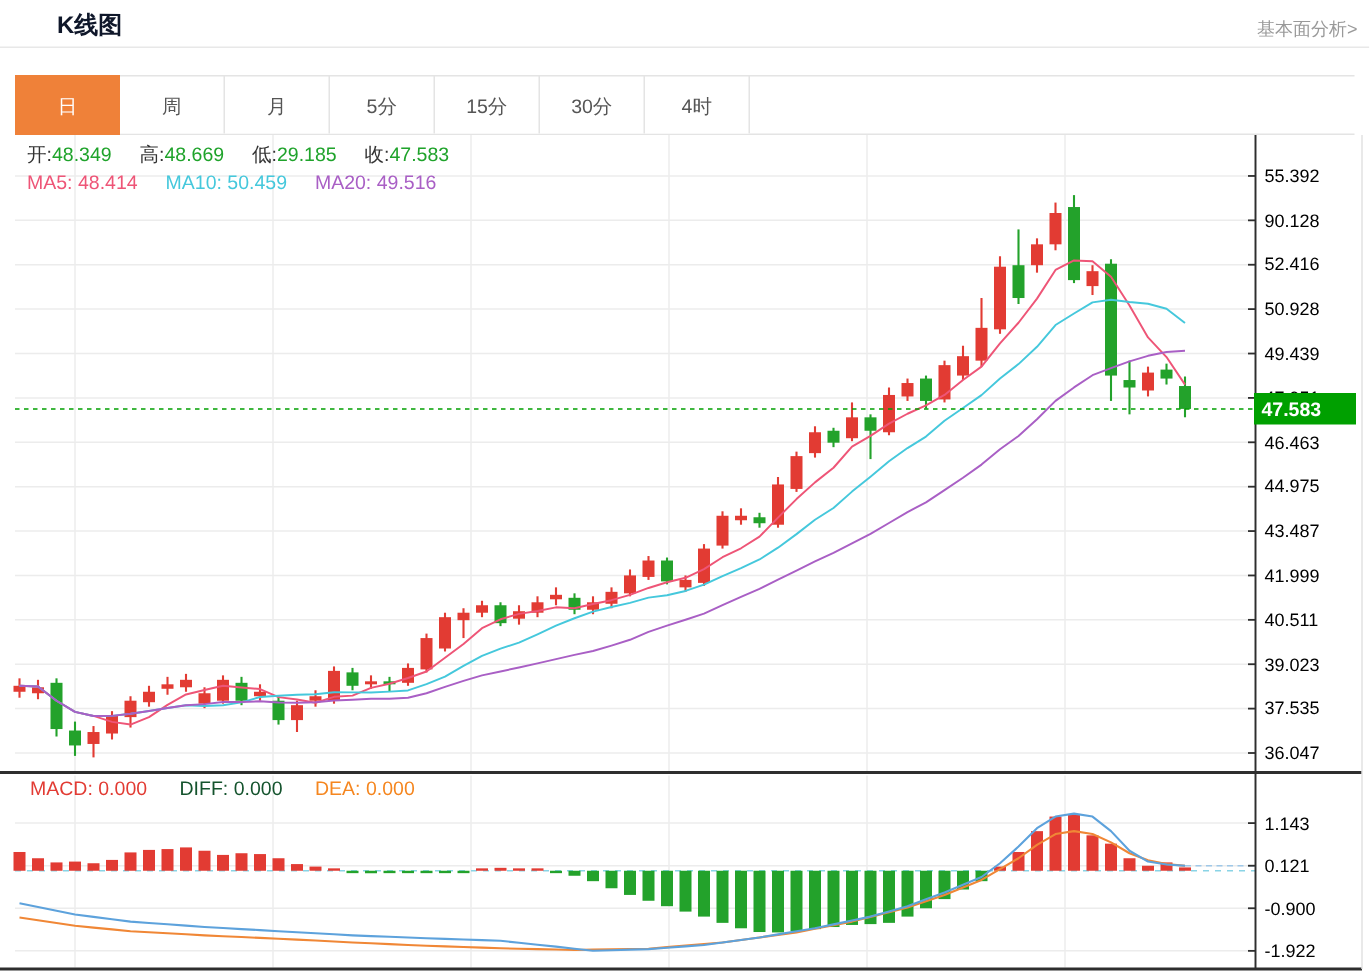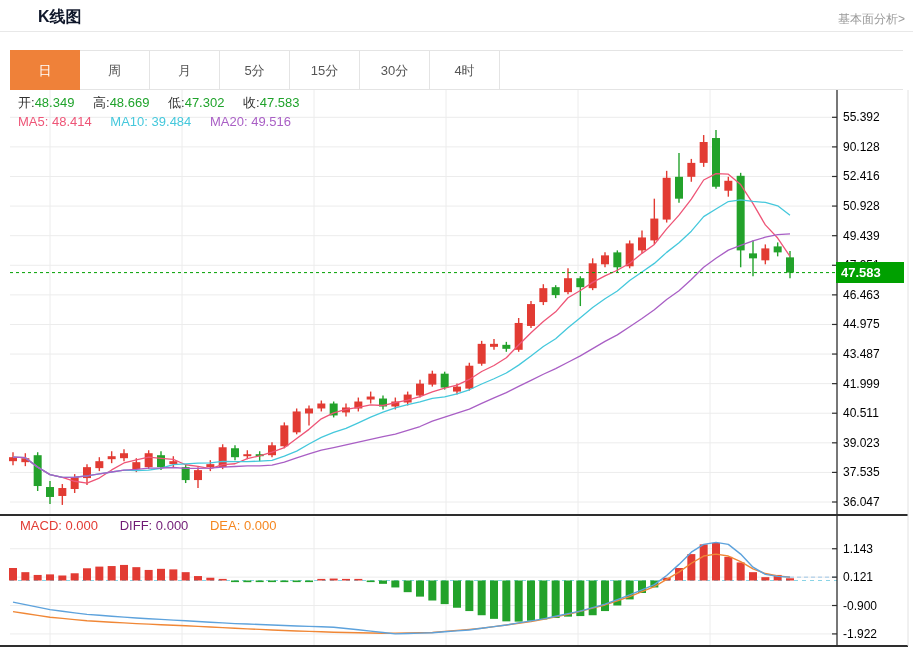--- a/index.html
+++ b/index.html
@@ -296,33 +296,33 @@
         <line x1="832" y1="548.73603" x2="837" y2="548.73603" stroke="#2e2e2e" stroke-width="1.2"></line>
         <line x1="832" y1="577.13741" x2="837" y2="577.13741" stroke="#2e2e2e" stroke-width="1.2"></line>
         <line x1="832" y1="605.511" x2="837" y2="605.511" stroke="#2e2e2e" stroke-width="1.2"></line>
         <line x1="832" y1="633.91238" x2="837" y2="633.91238" stroke="#2e2e2e" stroke-width="1.2"></line>
       </svg>
 
     <div class="kline-legend">
       <div class="kl-row">
         <span class="grp"><span class="lab">开:</span><span class="val-g" style="color: rgb(31, 163, 43);">48.349</span></span>
         <span class="grp"><span class="lab">高:</span><span class="val-g" style="color: rgb(31, 163, 43);">48.669</span></span>
-        <span class="grp"><span class="lab">低:</span><span class="val-g" style="color: rgb(31, 163, 43);">47.302</span></span>
+        <span class="grp"><span class="lab">低:</span><span class="val-g" style="color: rgb(31, 163, 43);">29.185</span></span>
         <span class="grp"><span class="lab">收:</span><span class="val-g" style="color: rgb(31, 163, 43);">47.583</span></span>
       </div>
       <div class="kl-row">
         <span class="grp c-ma5" style="color: rgb(238, 85, 119);"><span>MA5:</span> <span>48.414</span></span>
-        <span class="grp c-ma10" style="color: rgb(69, 200, 220);"><span>MA10:</span> <span>39.484</span></span>
+        <span class="grp c-ma10" style="color: rgb(69, 200, 220);"><span>MA10:</span> <span>50.459</span></span>
         <span class="grp c-ma20" style="color: rgb(169, 95, 197); text-align: right;"><span>MA20:</span> <span>49.516</span></span>
       </div>
     </div>
 
     <div class="macd-legend">
       <span class="grp c-macd" style="color: rgb(226, 59, 51);"><span>MACD:</span> <span>0.000</span></span>
-      <span class="grp c-diff" style="color: #701a75;"><span>DIFF:</span> <span>0.000</span></span>
+      <span class="grp c-diff" style="color: #14532d;"><span>DIFF:</span> <span>0.000</span></span>
       <span class="grp c-dea" style="color: rgb(245, 134, 31);"><span>DEA:</span> <span>0.000</span></span>
     </div>
 
     <div id="ylabels">
         <div class="ylabel" style="left: 843px; top: 110.305px;">55.392</div>
         <div class="ylabel" style="left: 843px; top: 139.896px;">90.128</div>
         <div class="ylabel" style="left: 843px; top: 169.486px;">52.416</div>
         <div class="ylabel" style="left: 843px; top: 199.076px;">50.928</div>
         <div class="ylabel" style="left: 843px; top: 228.687px;">49.439</div>
         <div class="ylabel" style="left: 843px; top: 258.277px;">47.951</div>

